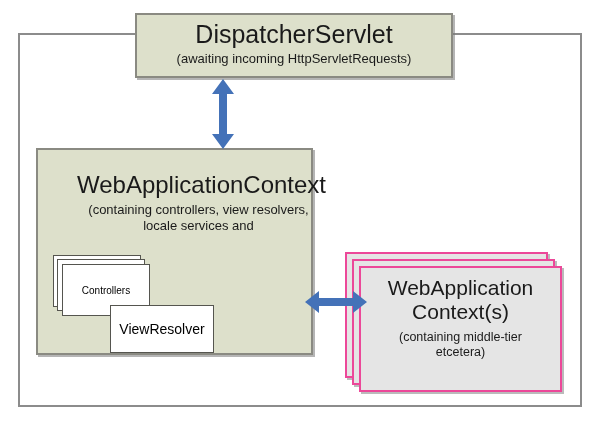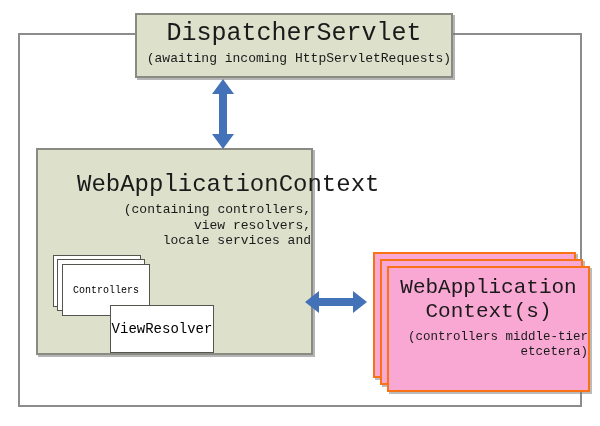--- a/index.html
+++ b/index.html
@@ -5,21 +5,21 @@
   html, body {
     margin: 0;
     padding: 0;
     background: #ffffff;
   }
   #canvas {
     position: relative;
     width: 596px;
     height: 426px;
     background: #ffffff;
-    font-family: Liberation Mono, monospace;
+    font-family: Liberation Sans, sans-serif;
     overflow: hidden;
   }
 
   
   .outer-frame {
     position: absolute;
     left: 18px;
     top: 33px;
     width: 564px;
     height: 374px;
@@ -50,21 +50,21 @@
 
   
   .box-title {
     text-align: center;
     color: #1a1a1a;
     font-weight: normal;
     line-height: 1.05;
     white-space: nowrap;
   }
   .box-sub {
-    text-align: right;
+    text-align: center;
     color: #1a1a1a;
     line-height: 1.18;
   }
 
   
   #dispatcher-servlet-box {
     left: 135px;
     top: 13px;
     width: 318px;
     height: 65px;
@@ -86,25 +86,24 @@
   
   #controllers-stack-back2 { left: 15px;  top: 105px; width: 88px; height: 52px; z-index: 2; }
   #controllers-stack-back1 { left: 19px;  top: 109px; width: 88px; height: 52px; z-index: 3; }
   #controllers-box         { left: 24px;  top: 114px; width: 88px; height: 52px; z-index: 4; font-size: 10px; }
   #handlermapping-box      { left: 131px; top: 96px;  width: 117px; height: 52px; z-index: 4; font-size: 14px; }
   #viewresolver-box        { left: 72px;  top: 155px; width: 104px; height: 48px; z-index: 5; font-size: 14px; }
 
   
   .ctx-stack-layer {
     position: absolute;
-    background: #f9a8d4;
-    border: 2px solid #f97316;
+    background: #e5e5e5;
+    border: 2px solid #ec4899;
     box-sizing: border-box;
     box-shadow: 2px 2px 0 rgba(120,120,120,0.5);
-    margin-left: 28px;
   }
   #ctxs-back2 { left: 345px; top: 252px; width: 203px; height: 126px; z-index: 1; }
   #ctxs-back1 { left: 352px; top: 259px; width: 203px; height: 126px; z-index: 2; }
   #ctxs-front {
     left: 359px; top: 266px; width: 203px; height: 126px; z-index: 3;
     padding-top: 8px;
   }
   #ctxs-front .box-title { font-size: 21px; line-height: 1.15; }
   #ctxs-front .box-sub   { font-size: 12.5px; margin-top: 6px; }
 
@@ -175,18 +174,18 @@
   </div>
 
   <div class="ctx-stack-layer" id="ctxs-back2"></div>
   <div class="ctx-stack-layer" id="ctxs-back1"></div>
   <div class="ctx-stack-layer" id="ctxs-front">
     <div class="box-title">
       <div>WebApplication</div>
       <div>Context(s)</div>
     </div>
     <div class="box-sub">
-      <div>(controllers middle-tier</div>
+      <div>(containing middle-tier</div>
       <div>etcetera)</div>
     </div>
   </div>
 
 </div>
 
 </body></html>

